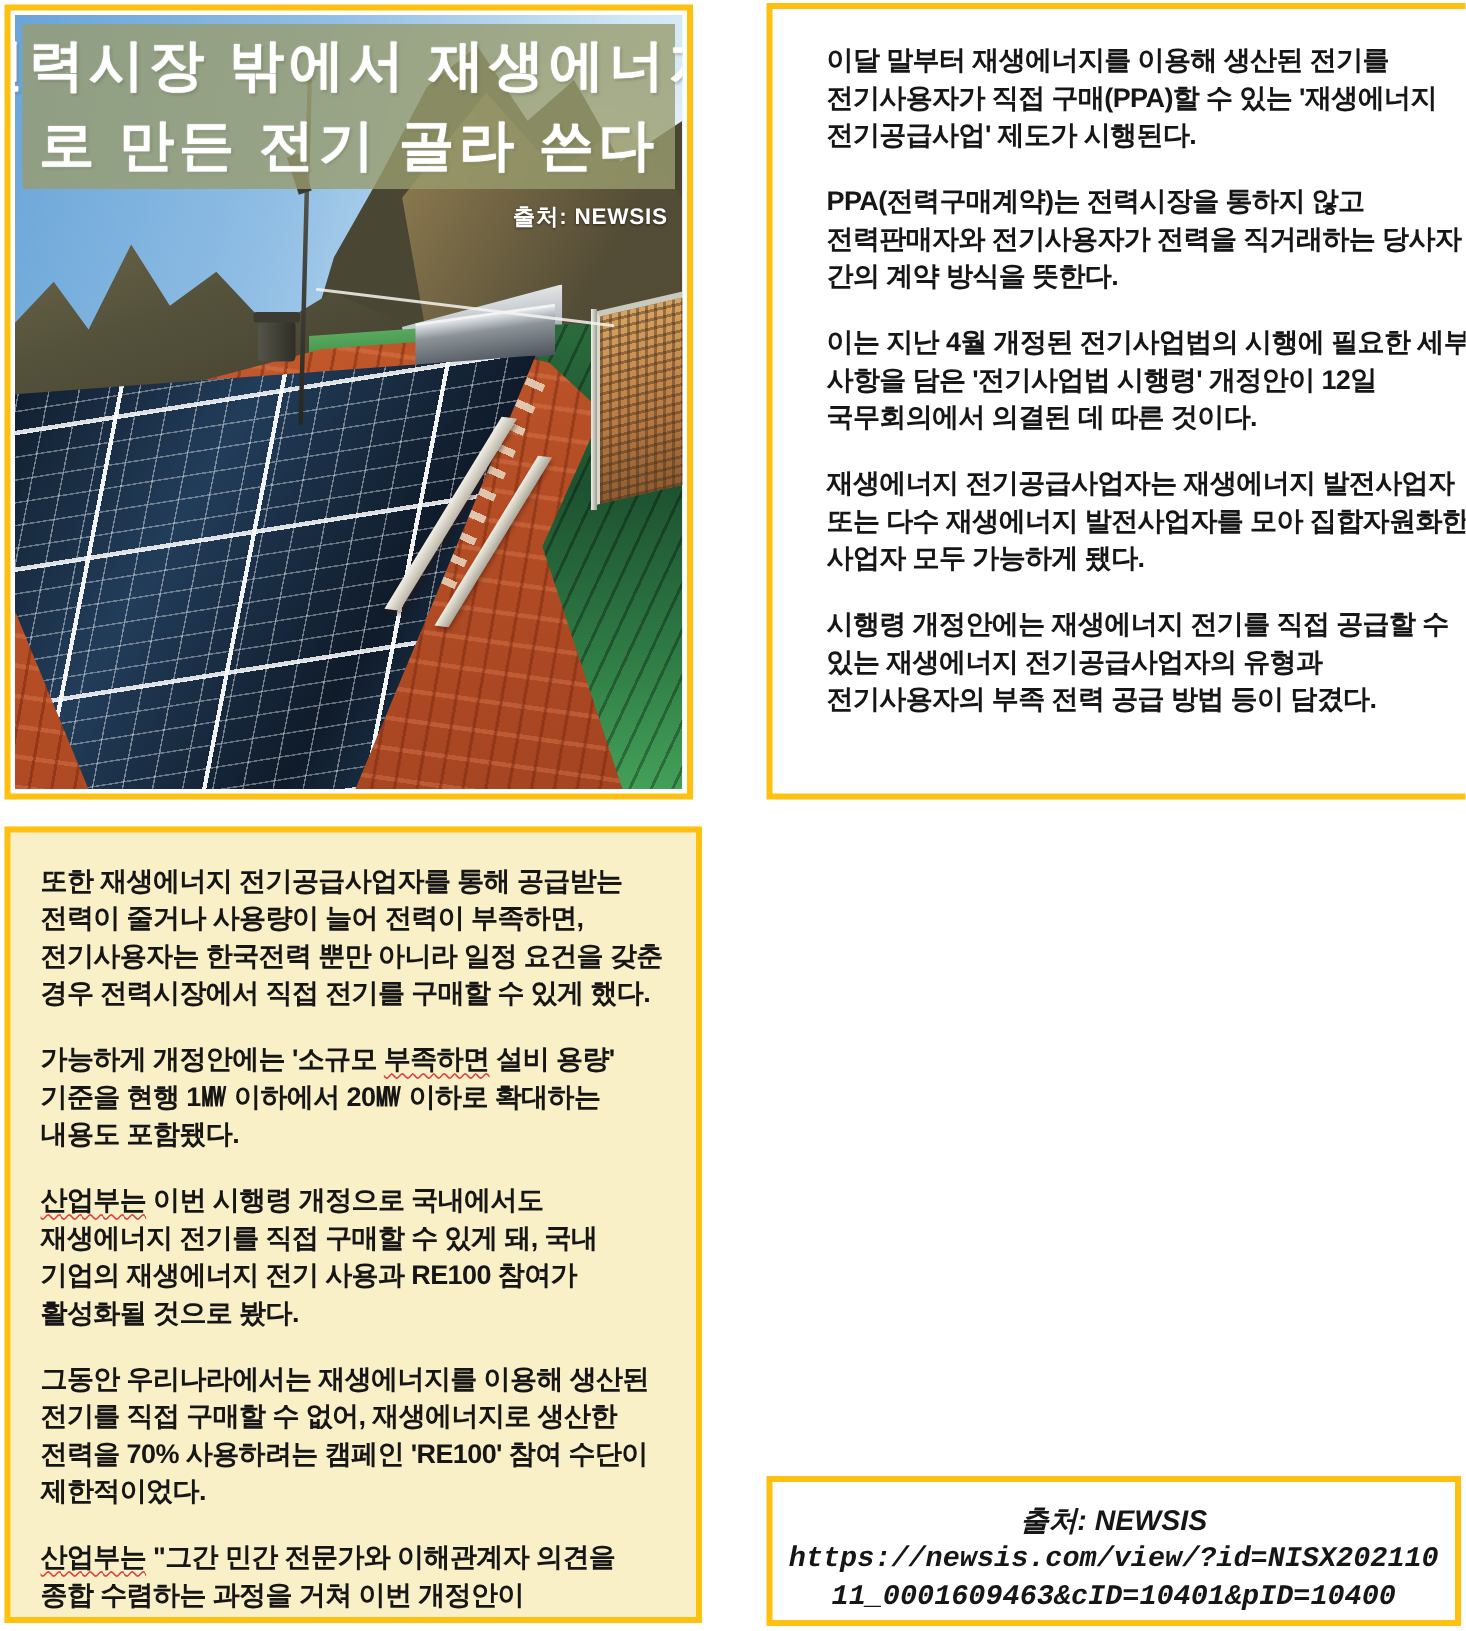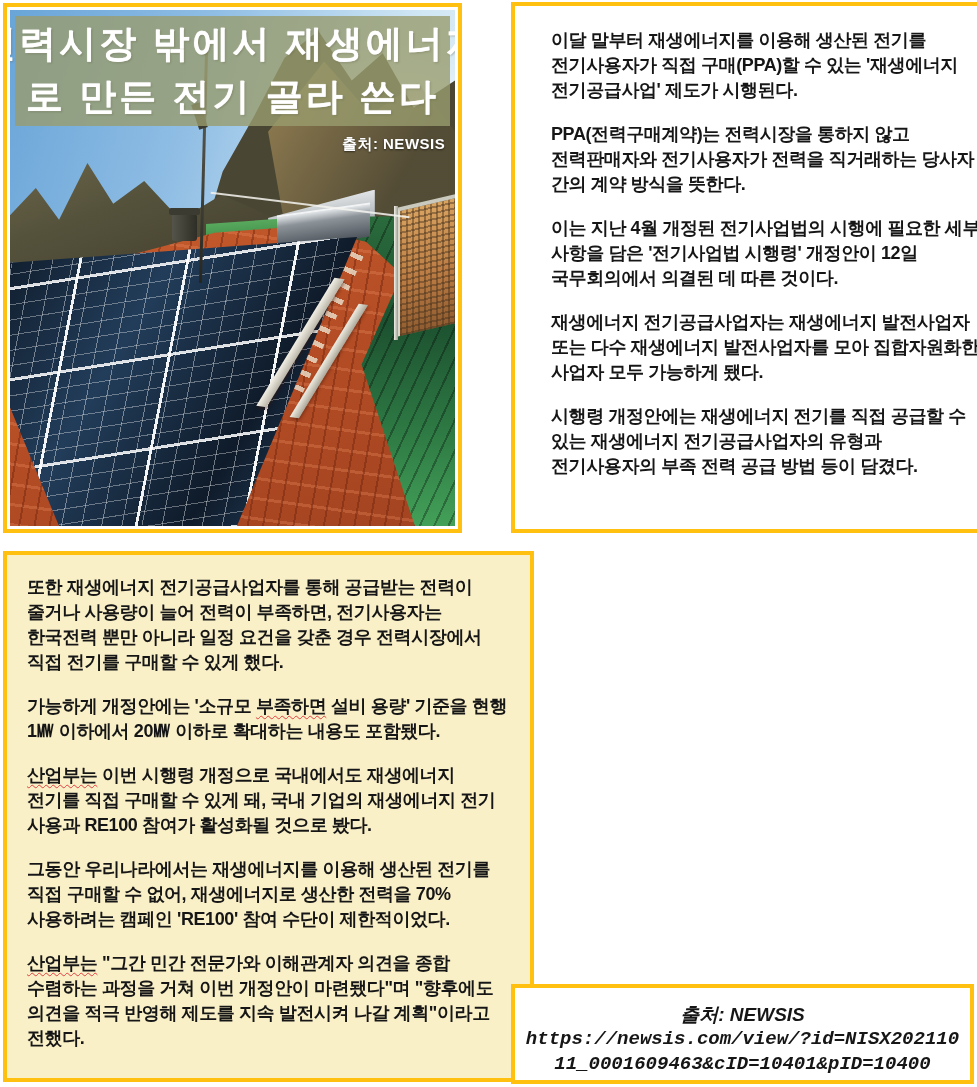--- a/index.html
+++ b/index.html
@@ -85,21 +85,21 @@
   .title-overlay{left:1.2%;top:1.2%;width:97.6%;height:21.2%;
     background:rgba(153,156,110,.80);
     display:flex;flex-direction:column;align-items:center;justify-content:center;gap:8px;}
   .title-line{position:static !important;
     color:#ffffff;font-size:37px;font-weight:800;letter-spacing:3px;line-height:1.2;
     text-shadow:0 0 1px rgba(255,255,255,.8),1px 1px 2px rgba(80,80,50,.35);white-space:nowrap;}
   .photo-credit{right:2.2%;top:24.2%;color:#ffffff;font-size:15px;font-weight:600;
     text-shadow:0 1px 2px rgba(0,0,0,.55);letter-spacing:.5px;}
   
   .intro-box{left:511px;top:2px;width:505px;height:531px;padding:22px 22px 10px 36px;overflow:hidden;}
-  .detail-box{left:3px;top:551px;width:531px;height:531px;background:var(--cream);padding:20px 18px 10px 20px;overflow:hidden;}
+  .detail-box{left:3px;top:551px;width:465px;height:531px;background:var(--cream);padding:20px 18px 10px 20px;overflow:hidden;}
   .para{
     font-size:18px;line-height:25px;font-weight:700;letter-spacing:-0.4px;
     margin-bottom:19px;color:#161616;word-break:keep-all;
   }
   .misspelled{
     text-decoration:underline;
     text-decoration-style:wavy;
     text-decoration-color:#e04040;
     text-decoration-thickness:1px;
     text-underline-offset:3px;

